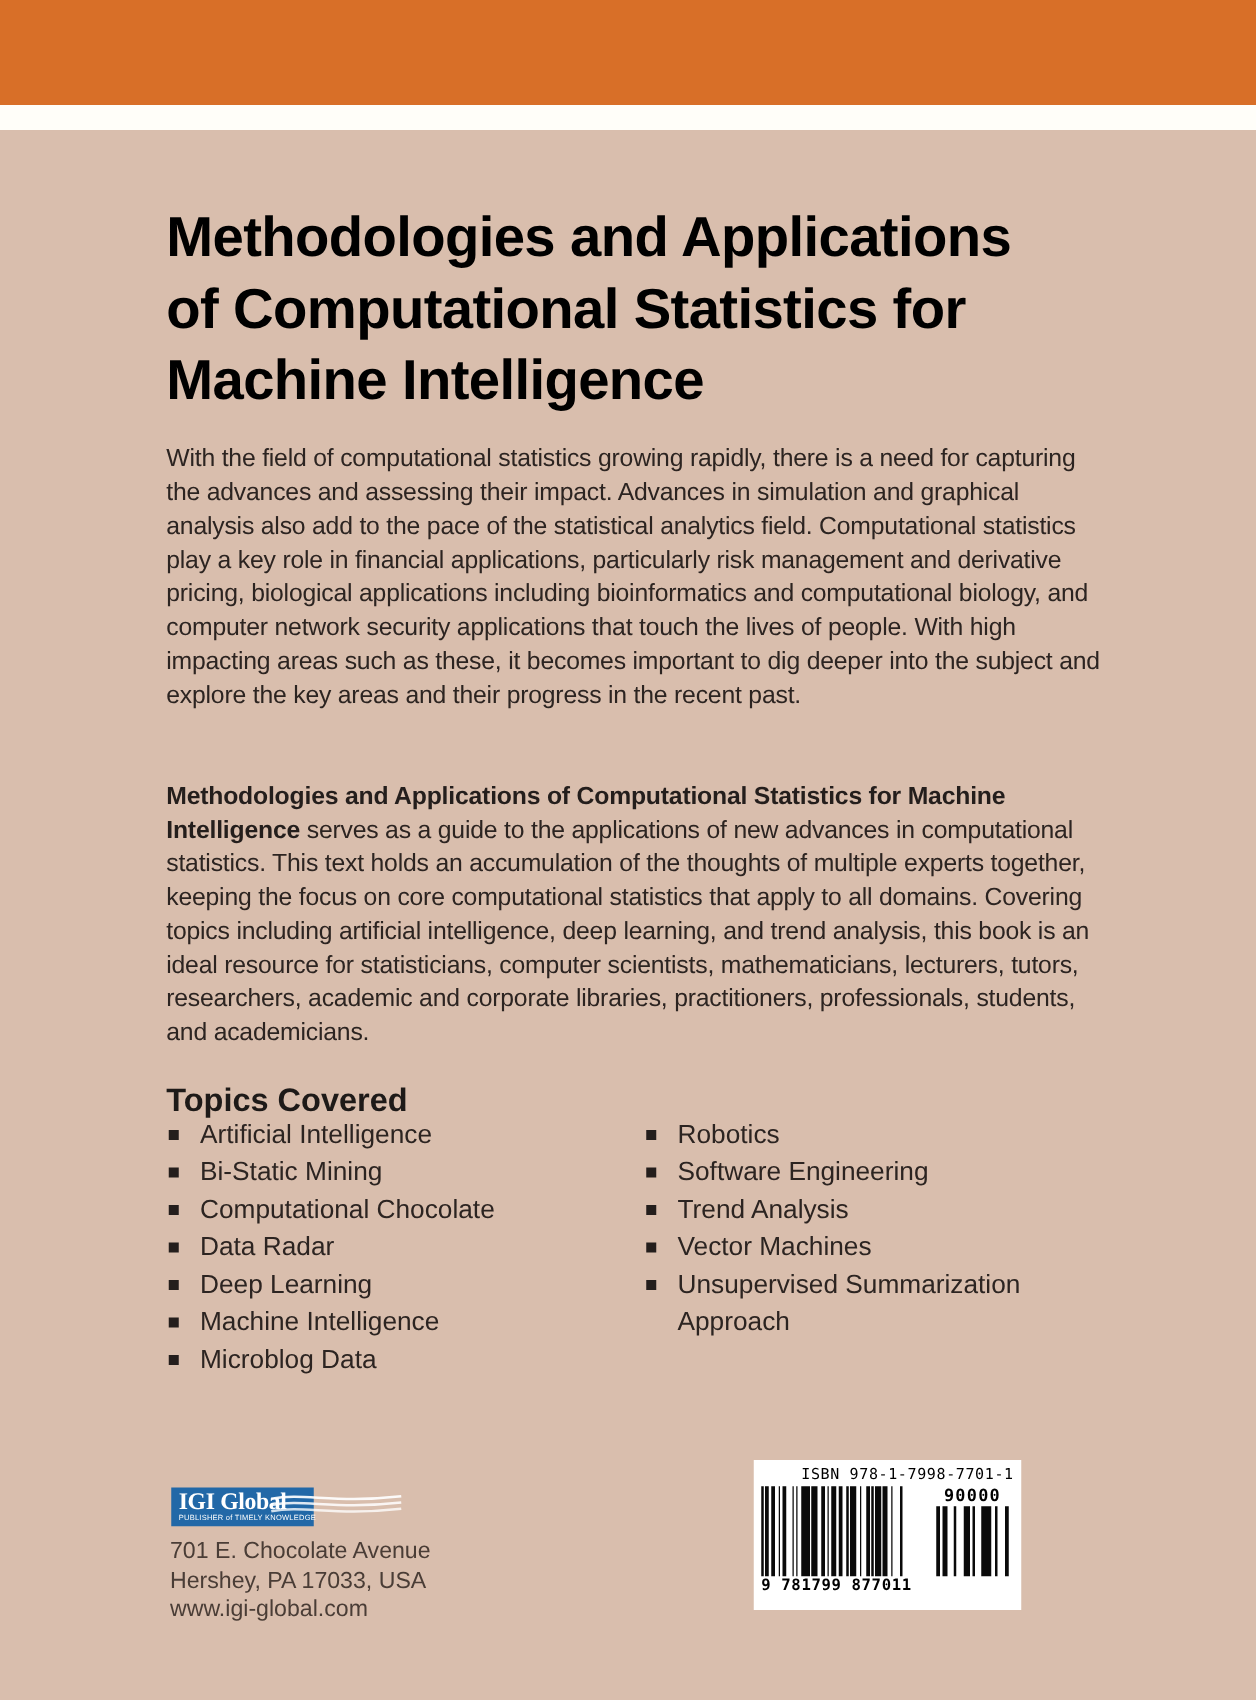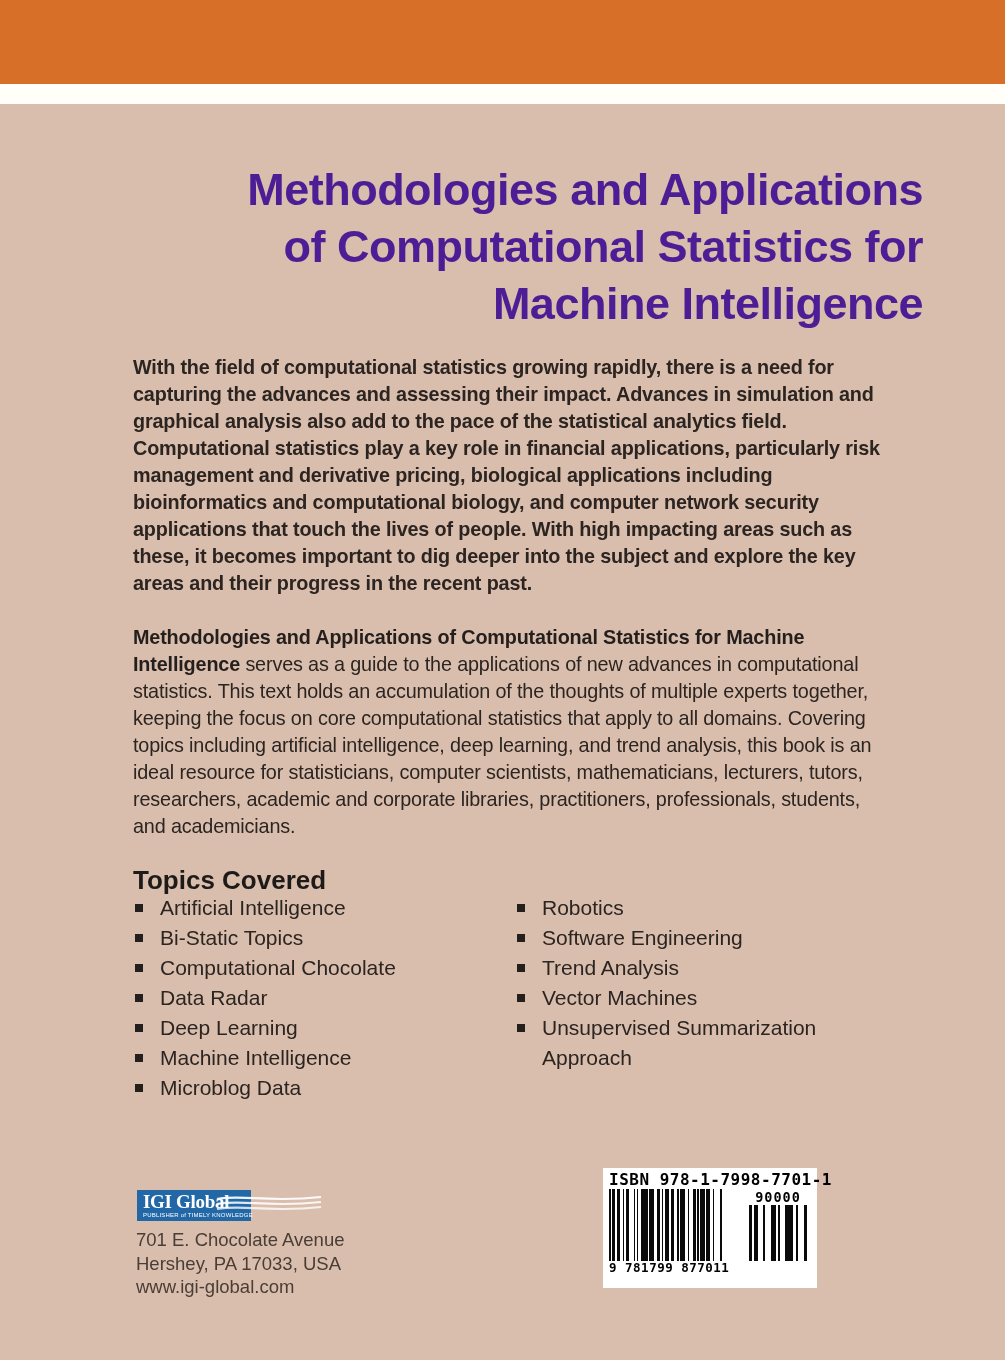--- a/index.html
+++ b/index.html
@@ -8,28 +8,27 @@
     background:#d9bead;
     font-family:"Liberation Sans", sans-serif;
     -webkit-font-smoothing:antialiased;
   }
   .orange-bar{position:absolute;left:0;top:0;width:1005px;height:84px;background:#d86f28;}
   .white-strip{position:absolute;left:0;top:84px;width:1005px;height:20px;background:#fffef9;}
 
   .title{
     position:absolute;left:133px;top:131px;width:790px;
     font-size:45px;font-weight:bold;letter-spacing:-0.5px;line-height:57px;
-    color:#4c1d95;
-    text-align:right;
+    color:#000000;
   }
   .para{
     position:absolute;left:133px;width:752px;
     font-size:19.8px;letter-spacing:-0.15px;line-height:27px;color:#2c2421;
   }
-  .para-1{top:334px;font-weight:bold;}
+  .para-1{top:334px;}
   .para-2{top:604px;}
   .para b{color:#241e1c;}
 
   .topics-heading{
     position:absolute;left:133px;top:843px;
     font-size:26px;font-weight:bold;color:#1e1a18;text-align:center;
   }
   .topics-columns{position:absolute;left:133px;top:893px;display:flex;}
   .topics-col{list-style:none;margin:0;padding:0;}
   .topics-col.left{width:382px;}
@@ -60,22 +59,22 @@
     position:absolute;left:136px;top:1228px;
     font-size:18.5px;line-height:23.5px;color:#4a3d36;
   }
 
   .barcode-box{
     position:absolute;left:603px;top:1168px;width:214px;height:120px;
     background:#ffffff;box-sizing:border-box;padding:3px 6px 0 6px;
     font-family:"DejaVu Sans Mono", monospace;color:#000;
   }
   .isbn-label{
-    font-size:16px;font-weight:bold;letter-spacing:0.5px;white-space:nowrap;
-    text-align:center;line-height:17px;
+    font-size:12px;font-weight:normal;letter-spacing:0.5px;white-space:nowrap;
+    text-align:right;line-height:17px;
   }
   .barcode-row{display:flex;justify-content:space-between;margin-top:1px;}
   .bars{font-size:0;white-space:nowrap;}
   .bars span{vertical-align:top;}
   .main-code .bars{height:72px;}
   .supp-code .bars{height:56px;}
   .main-code{width:128px;}
   .supp-code{width:66px;text-align:center;}
   .supp-label{font-size:13.5px;font-weight:bold;letter-spacing:1px;line-height:16px;}
   .main-digits{font-size:12.5px;font-weight:bold;letter-spacing:0.5px;line-height:14px;margin-top:0;}
@@ -98,21 +97,21 @@
 <h2 class="topics-heading">Topics Covered</h2>
 
 <div class="topics-columns">
   <ul class="topics-col left">
     <li>
         <span class="bullet"></span>
         <span>Artificial Intelligence</span>
       </li>
     <li>
         <span class="bullet"></span>
-        <span>Bi-Static Topics</span>
+        <span>Bi-Static Mining</span>
       </li>
     <li>
         <span class="bullet"></span>
         <span>Computational Chocolate</span>
       </li>
     <li>
         <span class="bullet"></span>
         <span>Data Radar</span>
       </li>
     <li>

